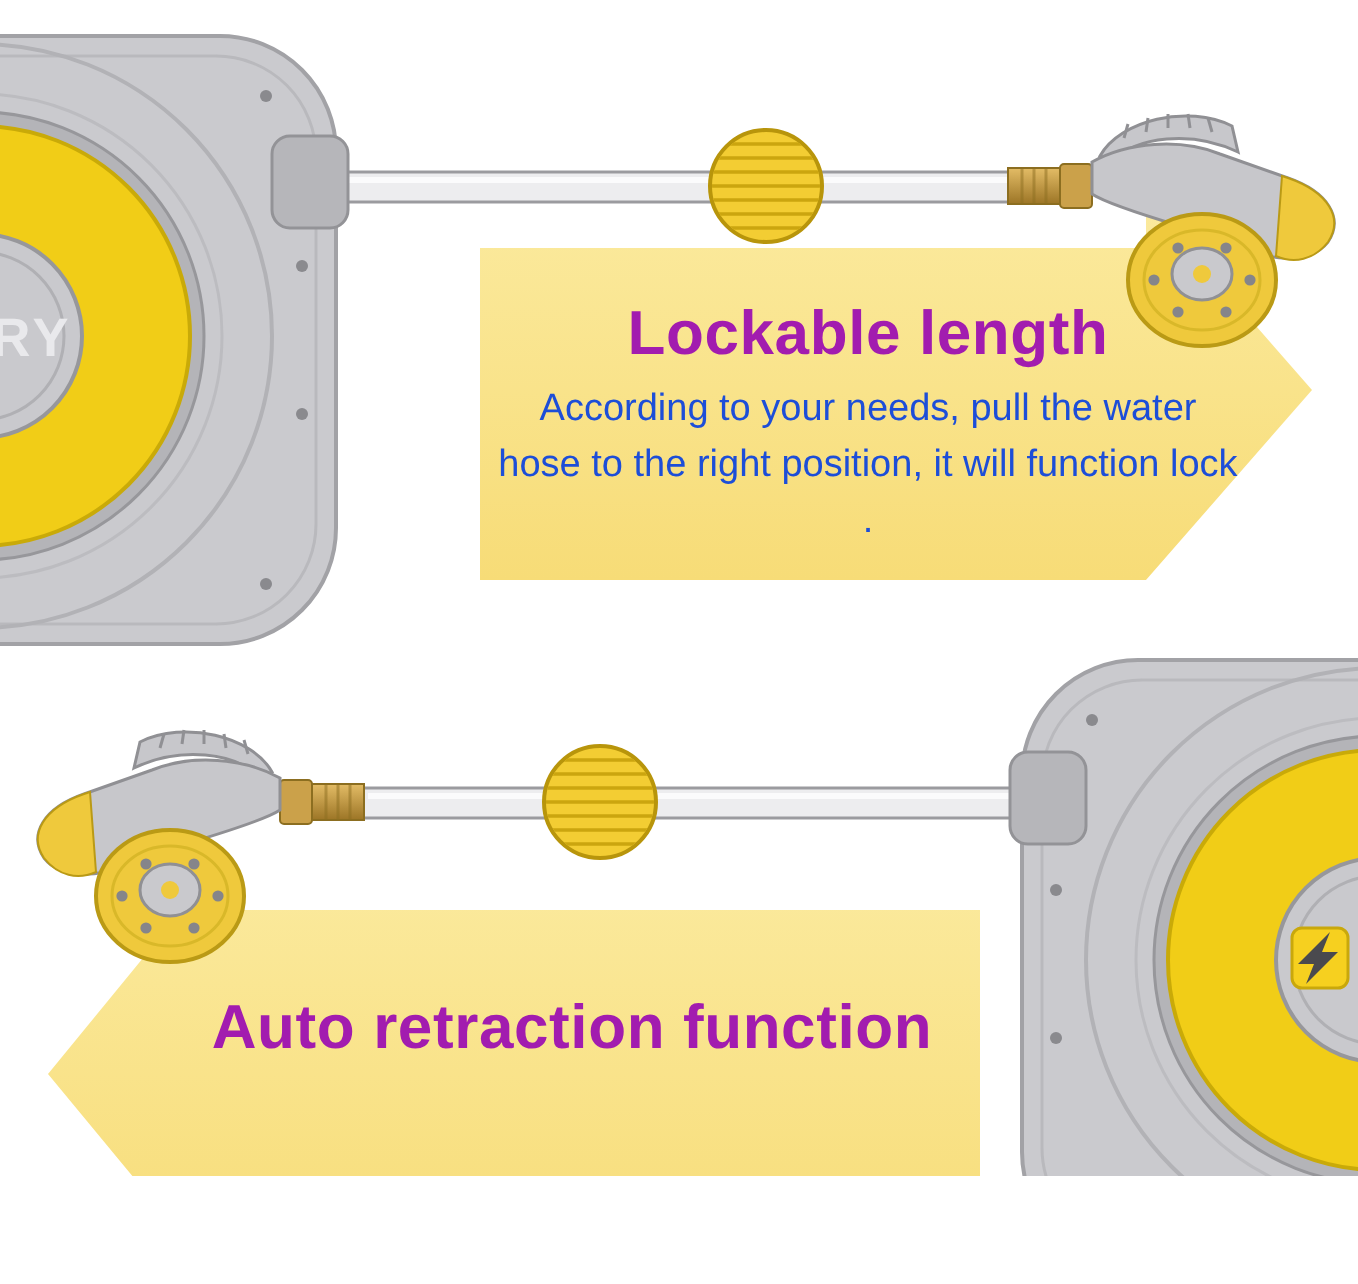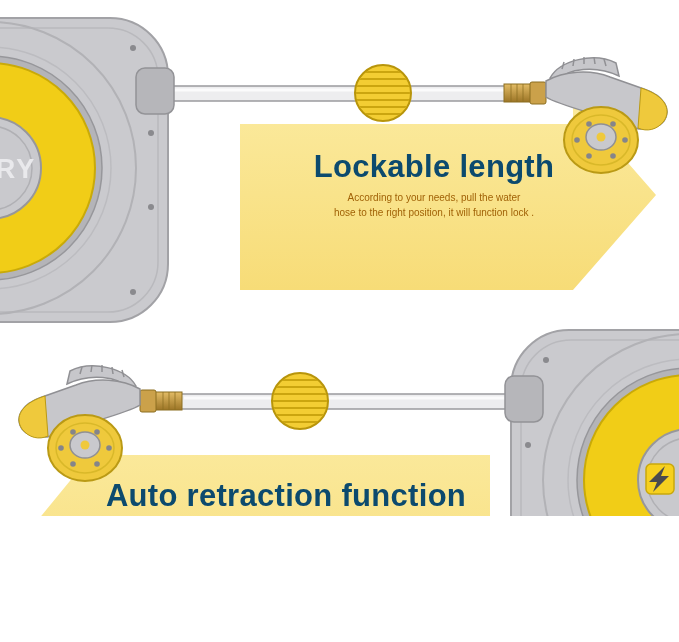--- a/index.html
+++ b/index.html
@@ -1,30 +1,30 @@
 <!DOCTYPE html>
 <html><head>
 <meta charset="utf-8">
 <style>
   html,body { margin:0; padding:0; background:#ffffff; }
   .canvas {
-    position:relative; width:679px; height:516px; background:#ffffff;
+    position:relative; width:679px; height:588px; background:#ffffff;
     overflow:hidden; font-family:"Liberation Sans", sans-serif;
   }
   .art { position:absolute; left:0; top:0; }
   .feature { position:absolute; text-align:center; }
   .feature-title {
-    font-size:31px; font-weight:bold; color:#0c4a6e; letter-spacing:.3px;
+    font-size:31px; font-weight:bold; color:#a21caf; letter-spacing:.3px;
     line-height:1.1;
   }
   .feature-desc {
-    margin-top:7px; font-size:10px; color:#a16207; line-height:1.48;
+    margin-top:7px; font-size:19px; color:#1d4ed8; line-height:1.48;
   }
   .feature.top { left:245px; top:150px; width:378px; }
-  .feature.bottom { left:68px; top:479px; width:436px; }
+  .feature.bottom { left:68px; top:497px; width:436px; }
   svg text { font-family:"Liberation Sans", sans-serif; }
 </style>
 </head>
 <body>
 
 <div class="canvas">
 
   <svg class="art" width="679" height="642" viewBox="0 0 679 642" xmlns="http://www.w3.org/2000/svg" xmlns:xlink="http://www.w3.org/1999/xlink">
     <defs>
       <linearGradient id="arrowGrad" x1="0" y1="0" x2="0" y2="1">

